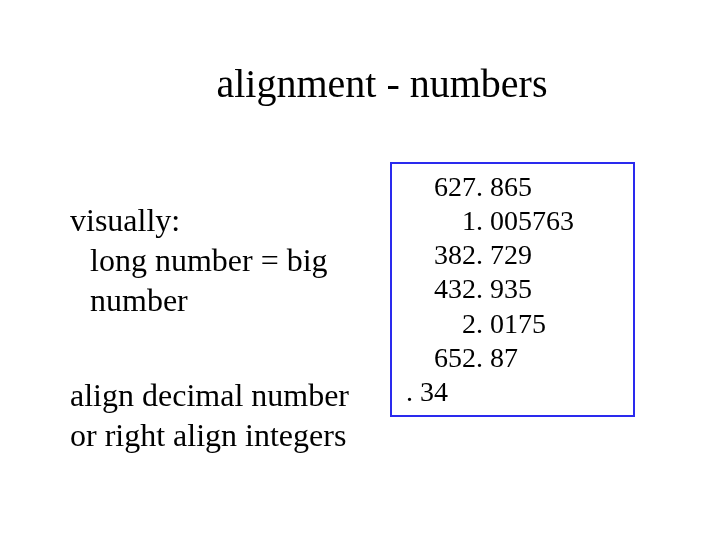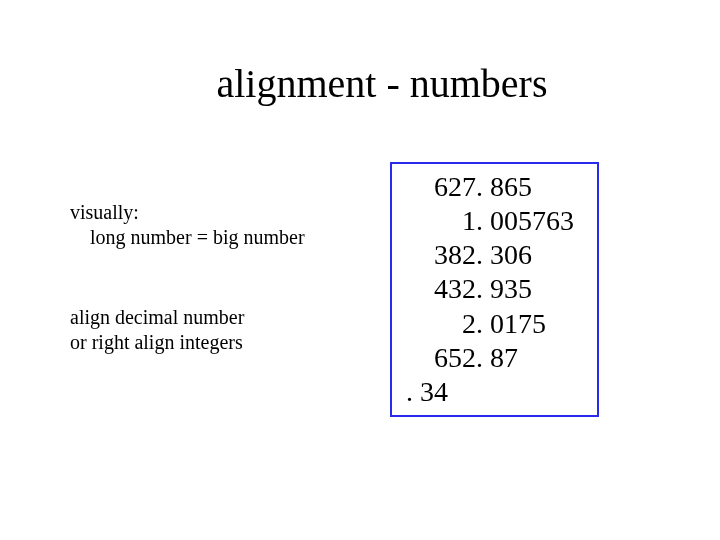--- a/index.html
+++ b/index.html
@@ -19,34 +19,34 @@
     text-align: center;
     font-size: 40px;
     font-weight: normal;
     padding-left: 44px;
   }
   .left-col {
     position: absolute;
     left: 70px;
     top: 200px;
     width: 300px;
-    font-size: 20px;
+    font-size: 32px;
     line-height: 1.25;
   }
   .para2 {
     margin-top: 55px;
   }
   .indent {
     padding-left: 20px;
   }
   .num-box {
     position: absolute;
     left: 390px;
     top: 162px;
-    width: 209px;
+    width: 245px;
     border: 2px solid #2a2aee;
     padding: 6px 14px 6px 14px;
     font-size: 28px;
     line-height: 1.22;
   }
   .num-row {
     display: flex;
     white-space: pre;
   }
   .num-int {
@@ -67,18 +67,18 @@
   <div class="indent">long number = big number</div>
   <div class="para2">
     <div>align decimal number</div>
     <div>or right align integers</div>
   </div>
 </div>
 
 <div class="num-box">
   <div class="num-row"><span class="num-int">627</span><span class="num-frac">. 865</span></div>
   <div class="num-row"><span class="num-int">1</span><span class="num-frac">. 005763</span></div>
-  <div class="num-row"><span class="num-int">382</span><span class="num-frac">. 306</span></div>
+  <div class="num-row"><span class="num-int">382</span><span class="num-frac">. 729</span></div>
   <div class="num-row"><span class="num-int">432</span><span class="num-frac">. 935</span></div>
   <div class="num-row"><span class="num-int">2</span><span class="num-frac">. 0175</span></div>
   <div class="num-row"><span class="num-int">652</span><span class="num-frac">. 87</span></div>
   <div class="num-row"><span class="num-frac">. 34</span></div>
 </div>
 
 </body></html>

